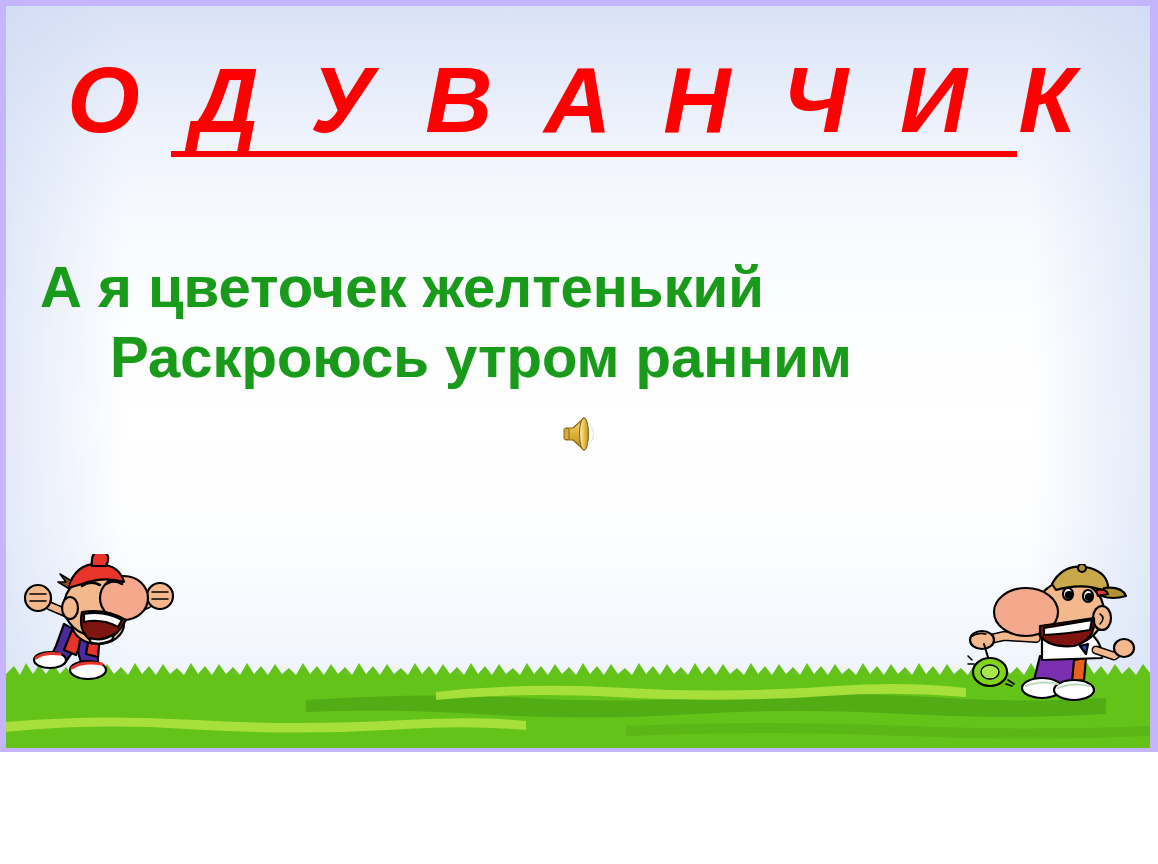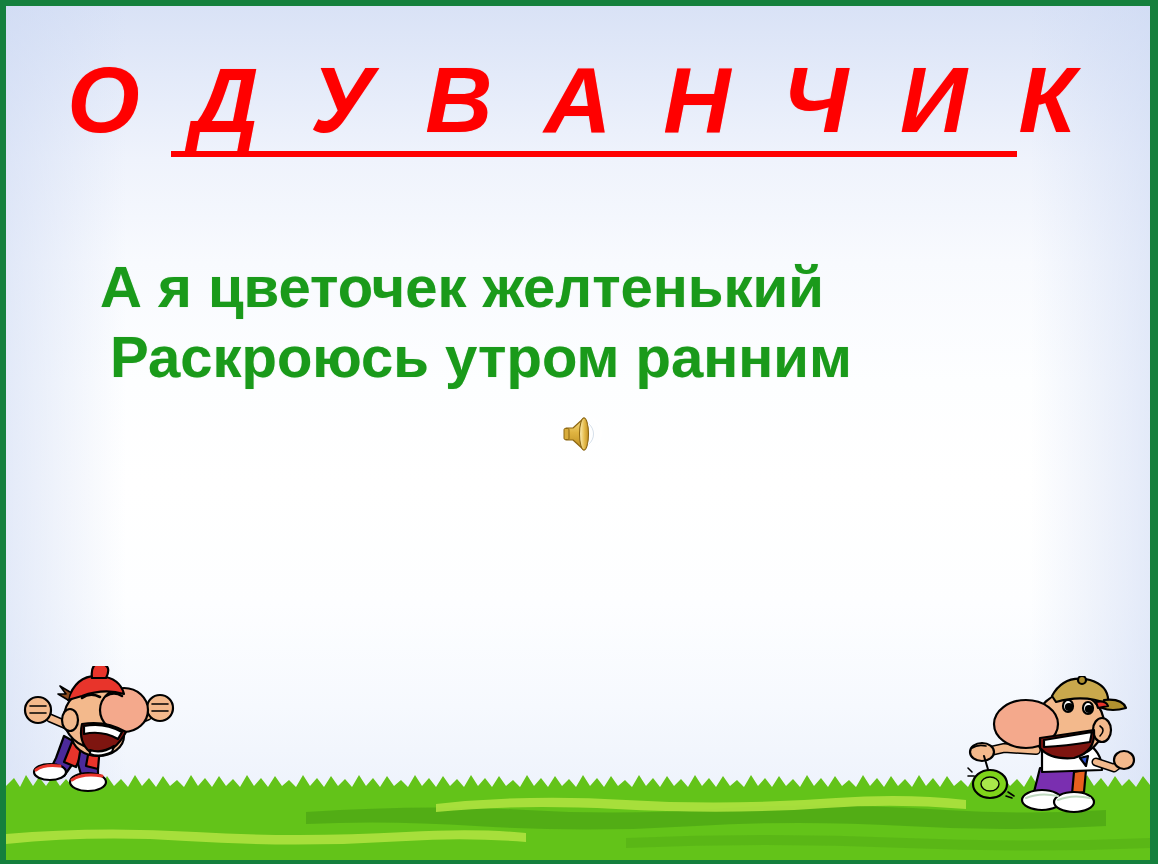--- a/index.html
+++ b/index.html
@@ -9,23 +9,23 @@
     background: #ffffff;
   }
   body {
     font-family: "Liberation Sans", sans-serif;
   }
 
   
   .slide {
     position: relative;
     width: 1158px;
-    height: 864px;
+    height: 752px;
     overflow: hidden;
-    background: #15803d;
+    background: #c4b5fd;
     box-sizing: border-box;
   }
 
   
   .slide-inner {
     position: absolute;
     left: 6px;
     top: 6px;
     right: 8px;
     bottom: 4px;
@@ -104,21 +104,21 @@
   }
   .poem-line {
     font-family: "Liberation Sans", sans-serif;
     font-weight: bold;
     font-size: 58px;
     line-height: 70px;
     color: #1A9A1A;
     white-space: nowrap;
     text-shadow: 0 0 1px rgba(26,154,26,0.4);
   }
-  .poem-line.indent-0 { padding-left: 94px; }
+  .poem-line.indent-0 { padding-left: 34px; }
   .poem-line.indent-1 { padding-left: 104px; }
 
   
   .sound-icon {
     position: absolute;
     left: 556px;
     top: 406px;
     width: 40px;
     height: 44px;
     z-index: 7;

